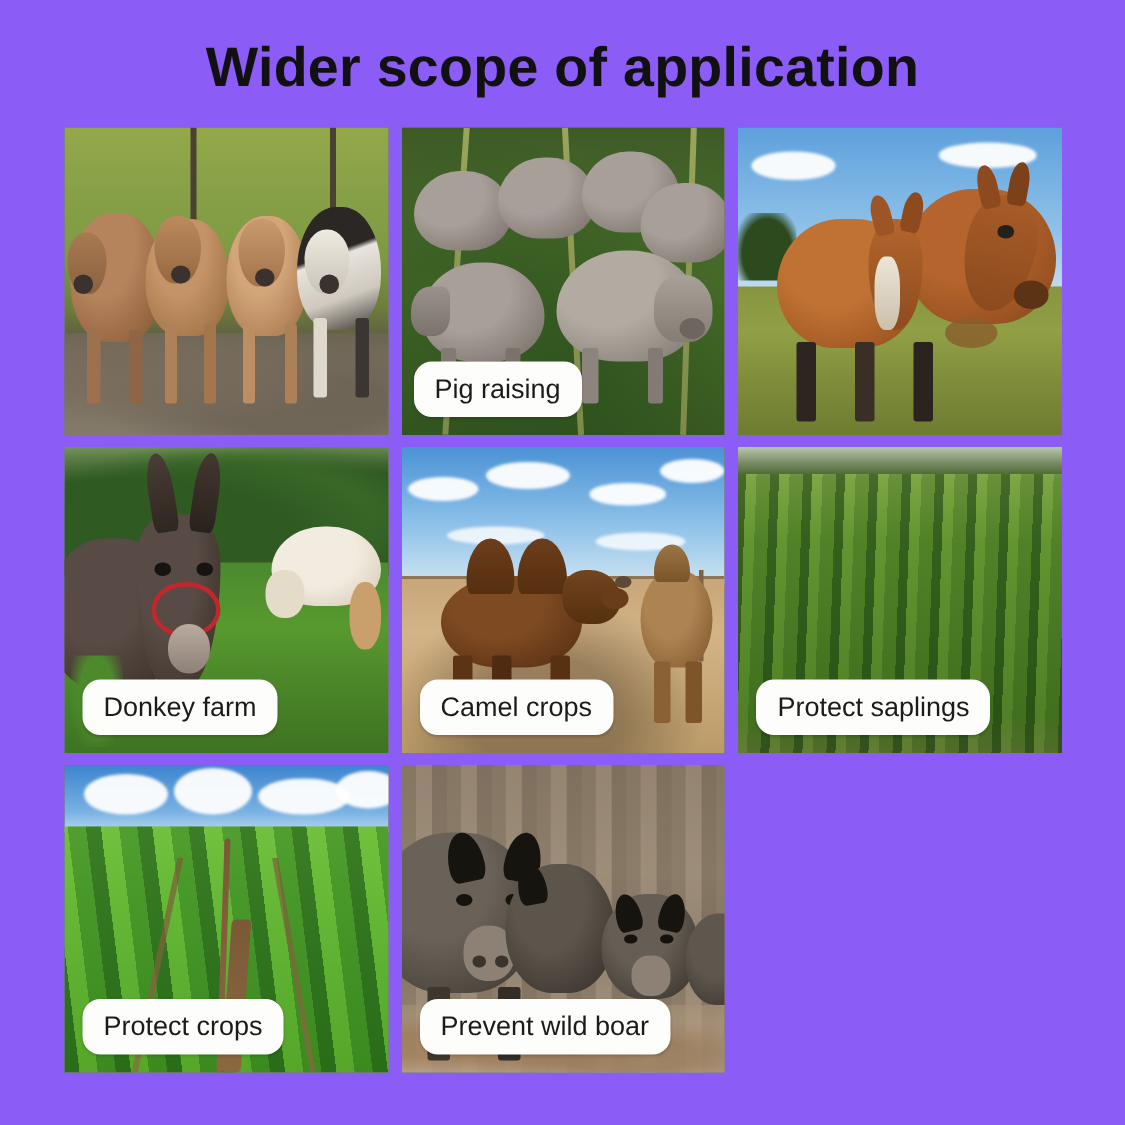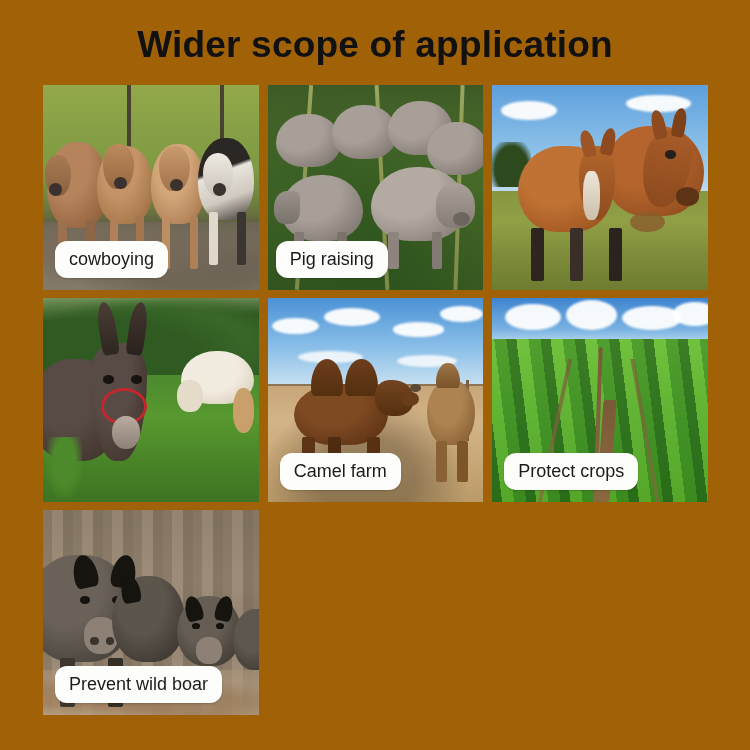--- a/index.html
+++ b/index.html
@@ -5,21 +5,21 @@
   * { box-sizing: border-box; margin: 0; padding: 0; }
   html, body {
     width: 750px; height: 750px;
     background: #ffffff;
     font-family: "Liberation Sans", sans-serif;
     overflow: hidden;
   }
   #page {
     position: relative;
     width: 750px; height: 750px;
-    background: #a16207;
+    background: #8b5cf6;
   }
 
   
   #title {
     position: absolute;
     left: 0; top: 22px;
     width: 750px;
     text-align: center;
     font-size: 37px;
     font-weight: 600;
@@ -292,21 +292,20 @@
         <div class="muzzle" style="left:59%; top:46%; width:6%;  height:6%;"></div>
         <div class="leg" style="left:55%; top:64%; width:4%; height:26%; background:#bd8e62;"></div>
         <div class="leg" style="left:68%; top:64%; width:4%; height:26%; background:#ad8055;"></div>
 
         <div class="cowbody" style="left:72%; top:26%; width:26%; height:40%; background:linear-gradient(160deg,#2b2724 0 38%,#e8e4dc 42%,#cfc9bf 70%,#3a3530 100%);"></div>
         <div class="cowhead" style="left:74%; top:33%; width:14%; height:21%; background:linear-gradient(#efeae1,#c9c3b8);"></div>
         <div class="muzzle" style="left:79%; top:48%; width:6%;  height:6%;"></div>
         <div class="leg" style="left:77%; top:62%; width:4%; height:26%; background:#ded8cd;"></div>
         <div class="leg" style="left:90%; top:62%; width:4%; height:26%; background:#3b3631;"></div>
       </div>
-      <div class="caption">cowboying</div>
     </div>
 
 
     <div class="cell c-pig">
       <div class="photo">
         <div class="field"></div>
         <div class="bamboo" style="left:16%; transform:rotate(4deg);"></div>
         <div class="bamboo" style="left:52%; transform:rotate(-3deg);"></div>
         <div class="bamboo" style="left:88%; transform:rotate(2deg);"></div>
 
@@ -368,20 +367,21 @@
         <div style="position:absolute; left:28%; top:38%; width:5%; height:4%; background:#171310; border-radius:50%;"></div>
         <div style="position:absolute; left:41%; top:38%; width:5%; height:4%; background:#171310; border-radius:50%;"></div>
         <div class="halter" style="left:27%; top:44%; width:21%; height:18%;"></div>
         <div style="position:absolute; left:32%; top:58%; width:13%; height:16%; background:linear-gradient(#b9aba0,#8d8076); border-radius:48%;"></div>
 
         <div style="position:absolute; left:64%; top:26%; width:34%; height:26%; background:radial-gradient(ellipse at 40% 35%,#f2ece0 0 45%,#ddd3c2 80%,#c4b9a6 100%); border-radius:48% 48% 40% 40% / 55% 55% 45% 45%;"></div>
         <div style="position:absolute; left:62%; top:40%; width:12%; height:16%; background:#e5dbc9; border-radius:45%;"></div>
         <div style="position:absolute; left:88%; top:44%; width:10%; height:22%; background:#c9a06c; border-radius:45%;"></div>
         <div style="position:absolute; left:2%; top:68%; width:16%; height:30%; background:radial-gradient(ellipse at 50% 40%,#4d8a2c 0 45%,transparent 80%);"></div>
       </div>
+      <div class="caption">Donkey farm</div>
     </div>
 
     <div class="cell c-camel">
       <div class="photo">
         <div class="sky"></div>
         <div class="cloud" style="left:2%;  top:10%; width:22%; height:8%;"></div>
         <div class="cloud" style="left:26%; top:5%;  width:26%; height:9%;"></div>
         <div class="cloud" style="left:58%; top:12%; width:24%; height:7%;"></div>
         <div class="cloud" style="left:80%; top:4%;  width:20%; height:8%;"></div>
         <div class="cloud" style="left:14%; top:26%; width:30%; height:6%; opacity:.8;"></div>
@@ -399,23 +399,30 @@
         <div class="leg" style="left:16%; top:68%; width:6%; height:22%; background:#5c3415;"></div>
         <div class="leg" style="left:28%; top:68%; width:6%; height:22%; background:#4e2b11;"></div>
         <div class="leg" style="left:46%; top:68%; width:6%; height:20%; background:#573111;"></div>
 
         <div class="camelbody" style="left:74%; top:40%; width:22%; height:32%; background:radial-gradient(ellipse at 40% 30%,#ad8352 0 40%,#8d6437 80%,#6d4824 100%);"></div>
         <div class="hump" style="left:78%; top:32%; width:11%; height:12%; background:linear-gradient(#9c7446,#7a5429);"></div>
         <div class="leg" style="left:78%; top:70%; width:5%; height:20%; background:#8a6134;"></div>
         <div class="leg" style="left:88%; top:70%; width:5%; height:20%; background:#7d5529;"></div>
         <div style="position:absolute; left:66%; top:42%; width:5%; height:4%; background:#5a4a36; border-radius:50%;"></div>
       </div>
-      <div class="caption">Camel farm</div>
-    </div>
-
+      <div class="caption">Camel crops</div>
+    </div>
+
+    <div class="cell c-sapling">
+      <div class="photo">
+        <div class="bg"></div>
+        <div class="treeline"></div>
+      </div>
+      <div class="caption">Protect saplings</div>
+    </div>
 
     <div class="cell c-crops">
       <div class="photo">
         <div class="sky"></div>
         <div class="cloud" style="left:6%;  top:3%;  width:26%; height:13%;"></div>
         <div class="cloud" style="left:34%; top:1%;  width:24%; height:15%;"></div>
         <div class="cloud" style="left:60%; top:4%;  width:28%; height:12%;"></div>
         <div class="cloud" style="left:84%; top:2%;  width:20%; height:12%;"></div>
         <div class="rows"></div>
         <div class="furrow" style="left:48%; top:24%; width:2%;  height:76%; transform:skewX(-2deg); border-radius:2px;"></div>

